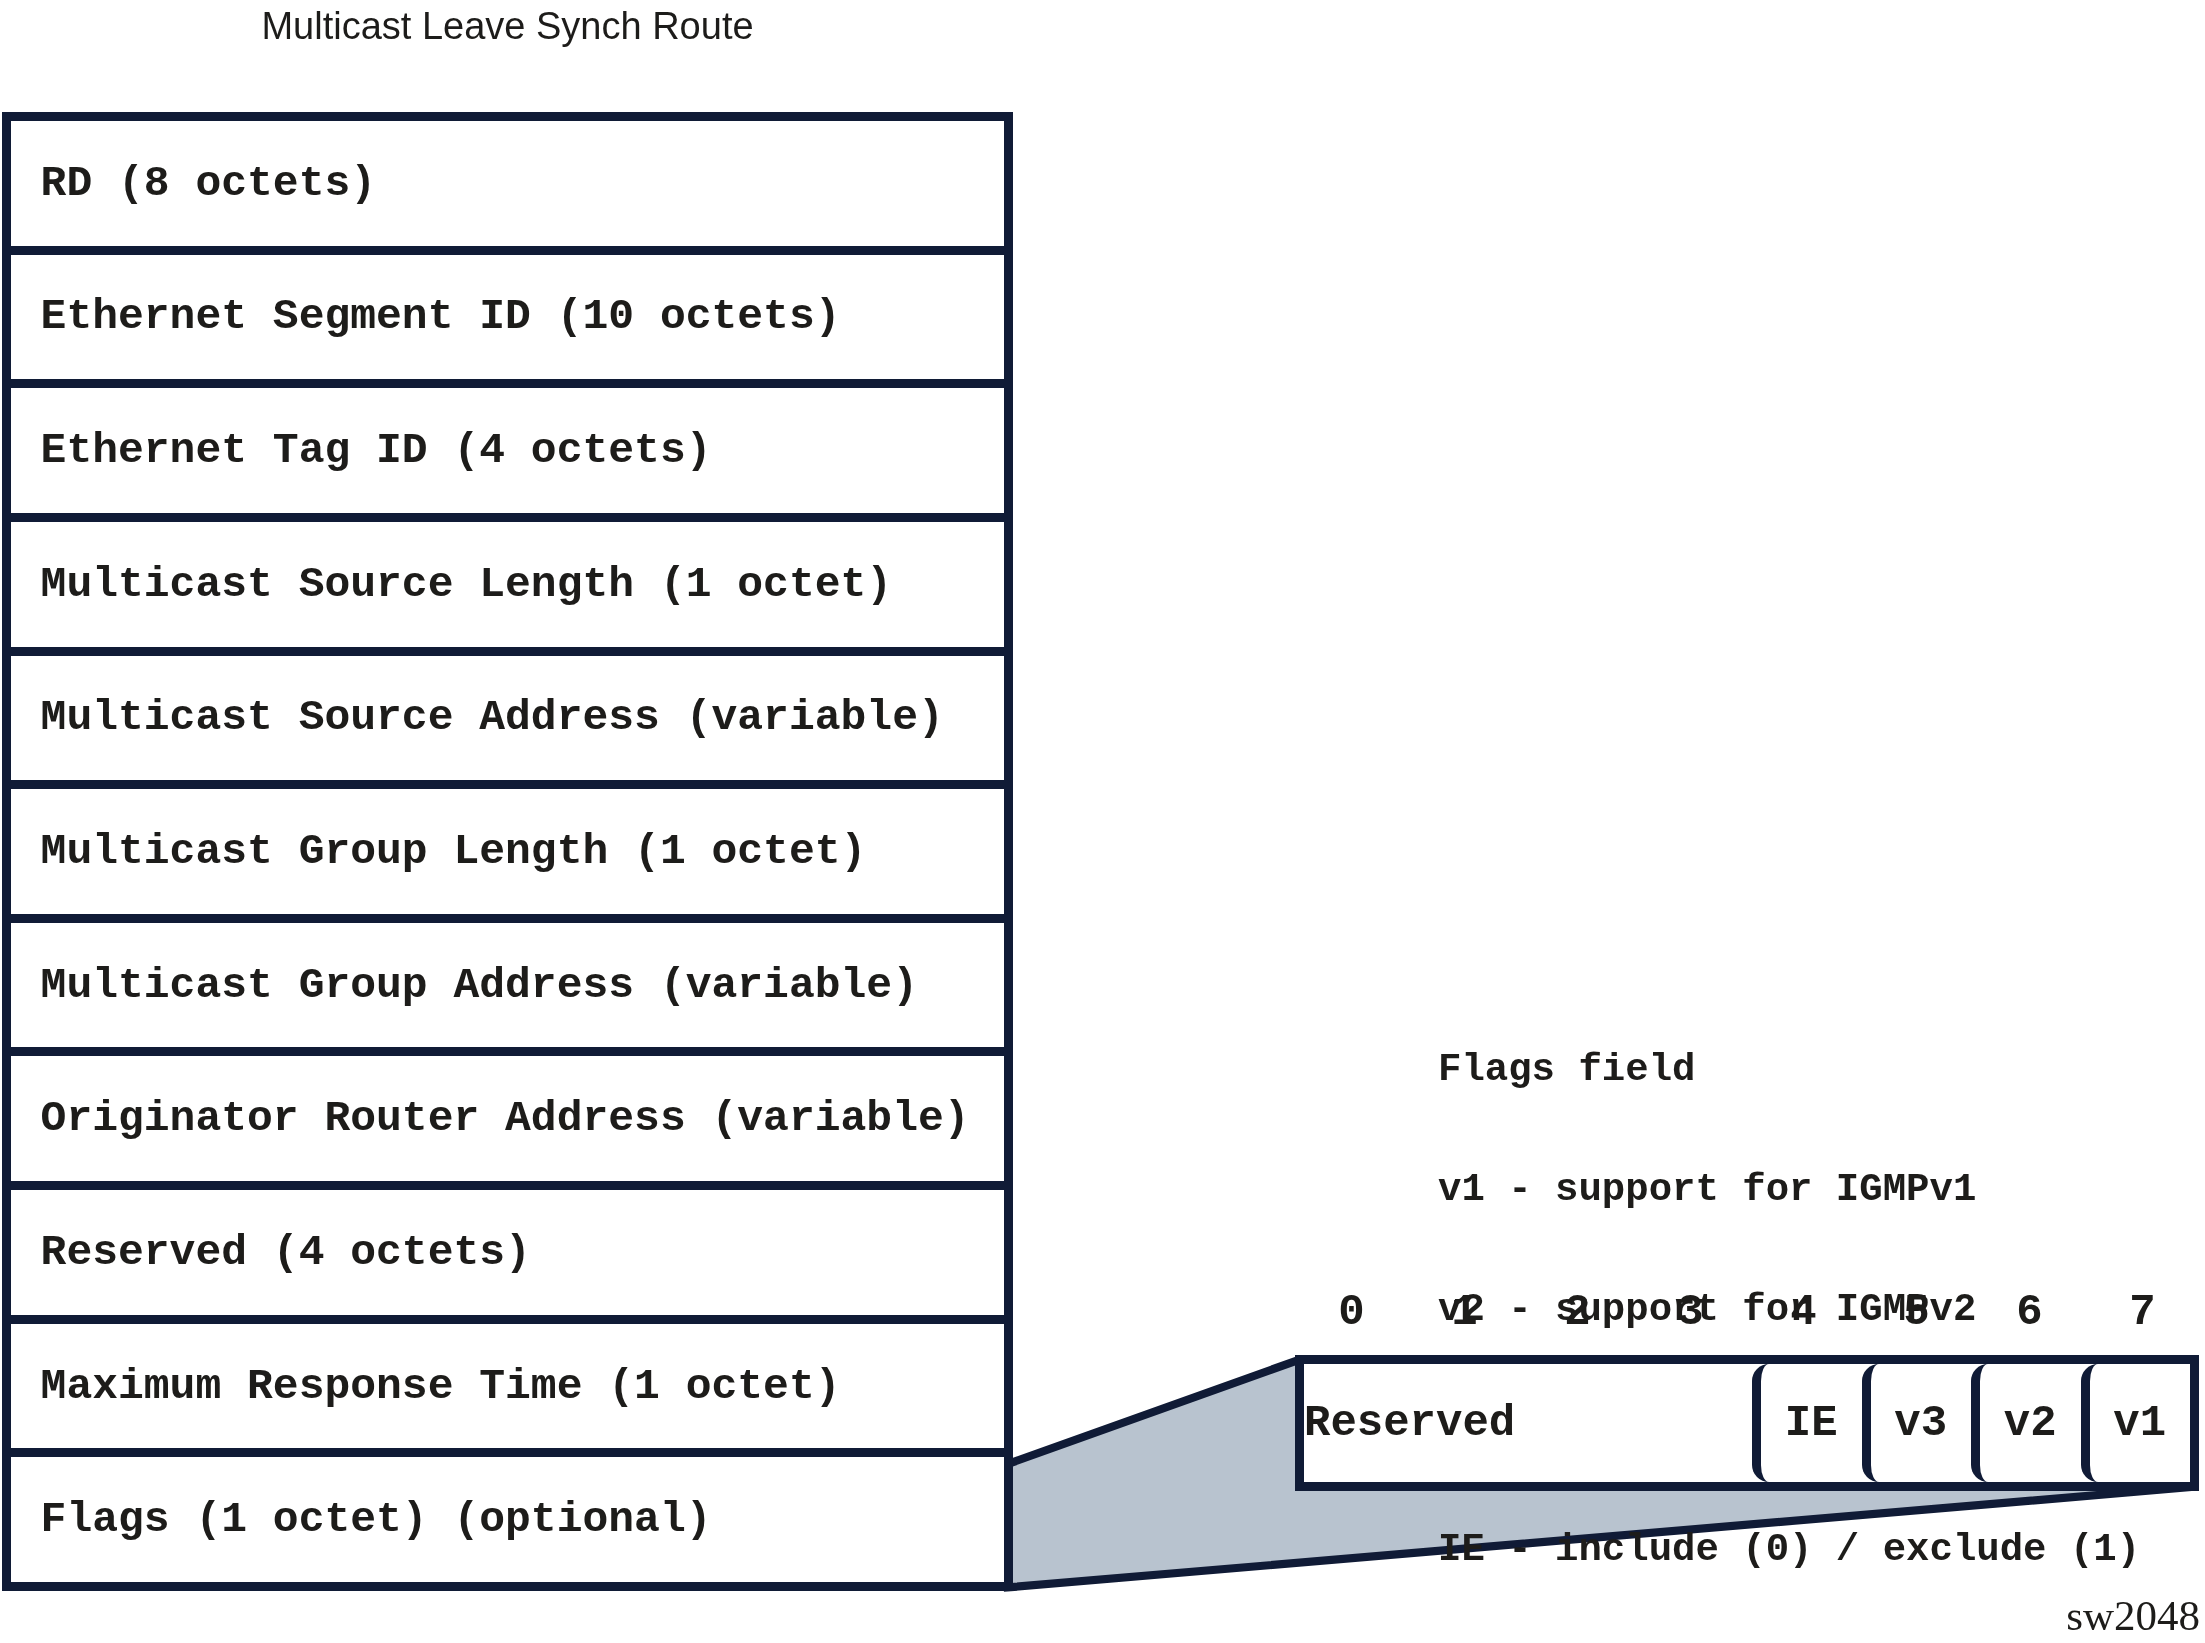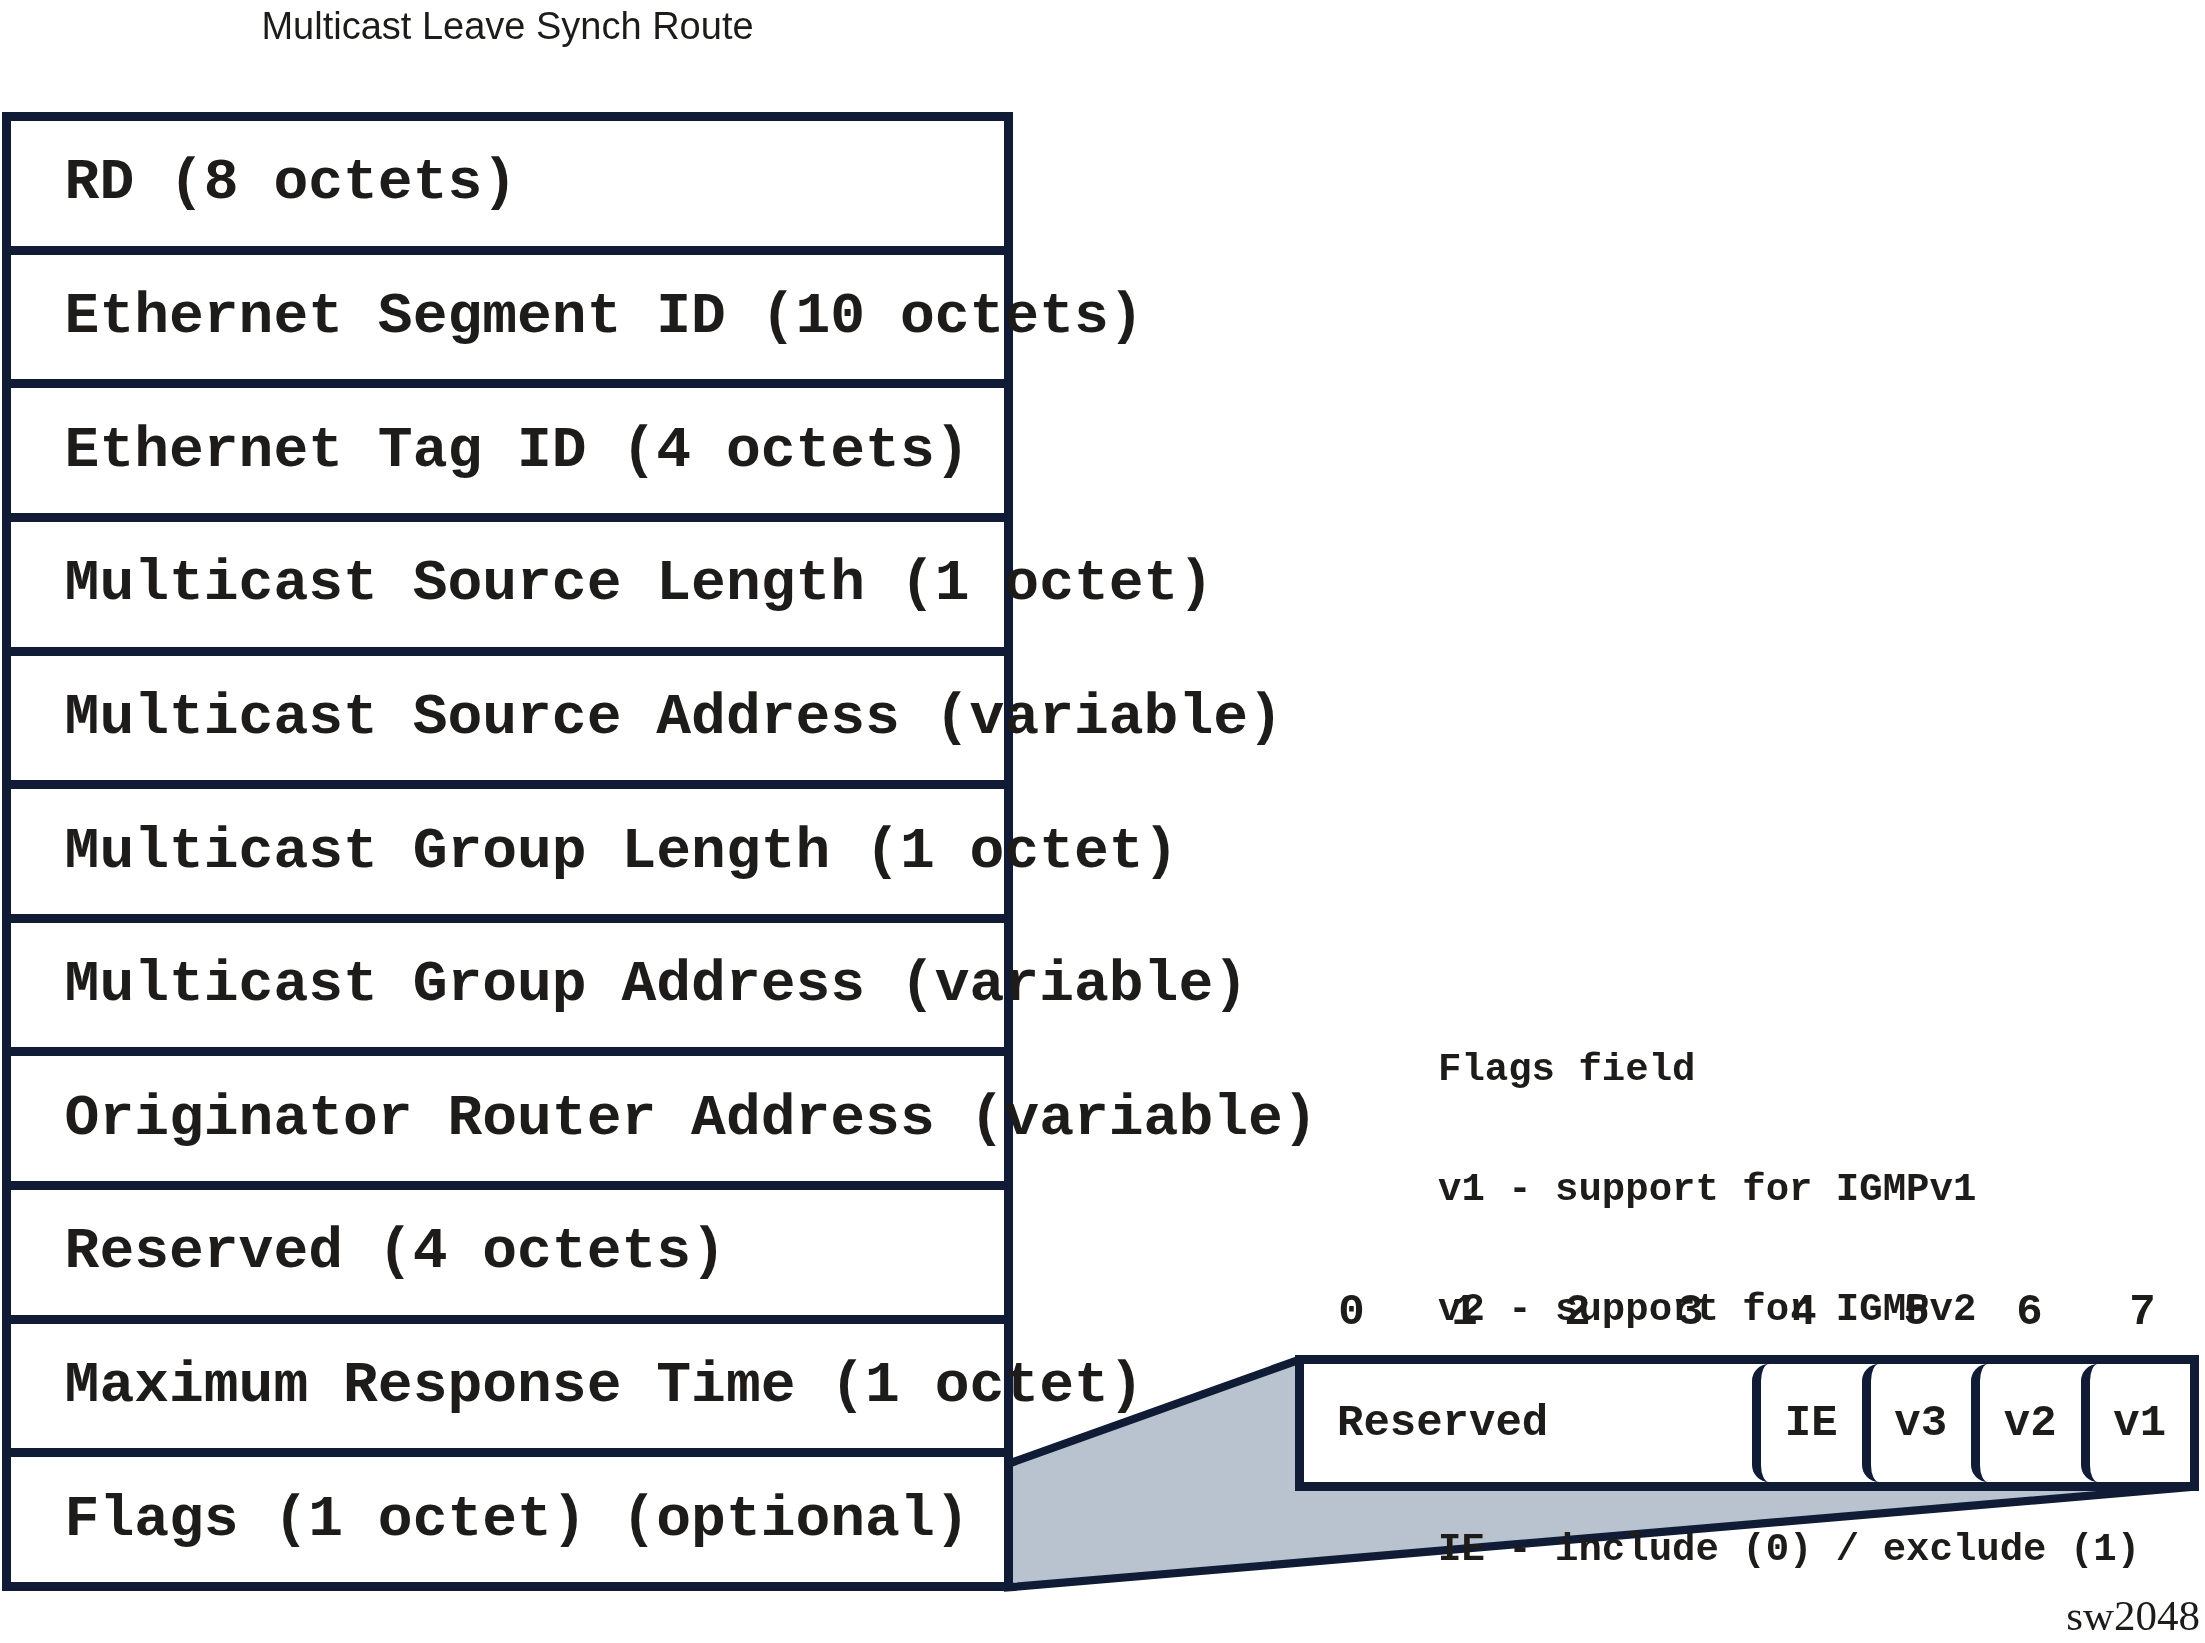--- a/index.html
+++ b/index.html
@@ -28,22 +28,22 @@
     position:absolute;left:1.6px;top:112px;
     width:1011px;height:1479px;
     box-sizing:border-box;
     border:9px solid var(--navy);
     background:#ffffff;
     display:flex;flex-direction:column;
   }
   .row{
     flex:1 1 0;
     display:flex;align-items:center;
-    padding-left:54px;
-    font-weight:700;font-size:58px;line-height:1;
+    padding-left:30px;
+    font-weight:700;font-size:43px;line-height:1;
     color:var(--text);
     white-space:nowrap;
   }
   .row + .row{border-top:9px solid var(--navy);}
   
   .callout-svg{position:absolute;left:0;top:0;}
   .callout-svg polygon{
     fill:var(--callout-gray);
     stroke:var(--navy);
     stroke-width:10;
@@ -70,21 +70,20 @@
   }
   .cell{
     display:flex;align-items:center;justify-content:center;
     font-weight:700;font-size:44px;line-height:1;
     color:var(--text);
     box-sizing:border-box;
   }
   .cell.reserved{
     width:448px;flex:0 0 448px;
     justify-content:flex-start;
-    padding-left:33px;
   }
   .cell.small{flex:1 1 0;border-left:9px solid var(--navy);border-radius:17px;}
   
   .legend{
     position:absolute;left:1438px;top:970px;
     font-weight:700;font-size:39px;line-height:40px;
     color:var(--text);
     white-space:pre;
   }
   

